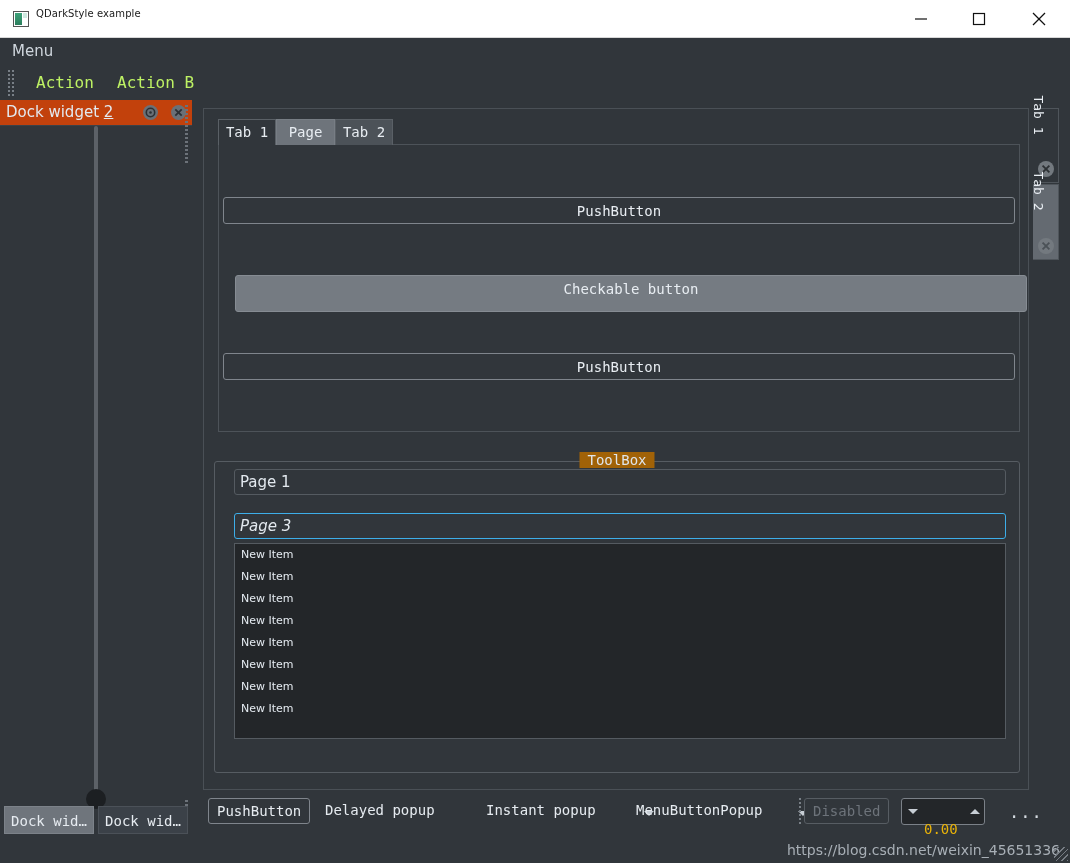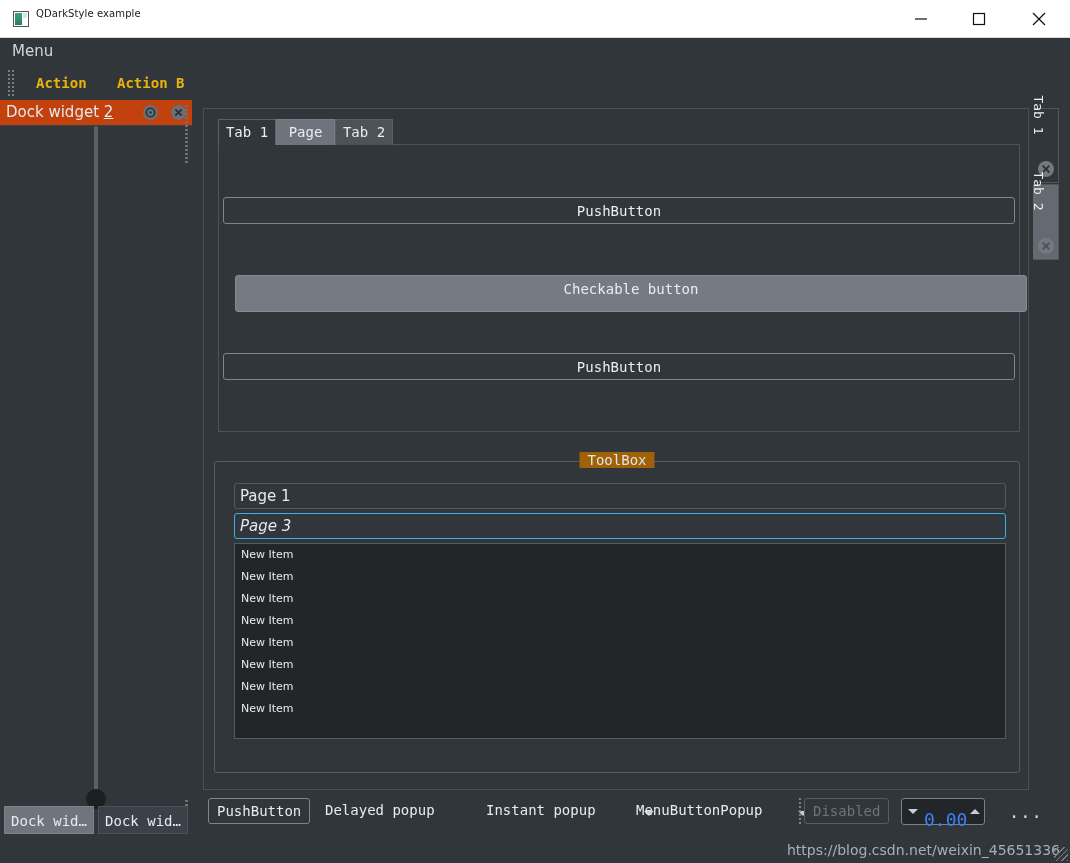--- a/index.html
+++ b/index.html
@@ -62,23 +62,23 @@
     position: absolute; width: 8px;
     background-image: repeating-linear-gradient(180deg,
       #787f86 0px, #787f86 2px, transparent 2px, transparent 4px);
     background-size: 2px 4px;
     background-repeat: repeat-y;
   }
   .tb-handle.h1 { left: 8px; top: 4px; height: 26px; width: 2px; }
   .tb-handle.h2 { left: 12px; top: 4px; height: 26px; width: 2px; }
   .tb-action {
     position: absolute; top: 6px; height: 22px;
-    color: #eab308; font-size: 14px;
-    font-family: "DejaVu Sans Mono", monospace;
-    padding: 1px 6px; line-height: 20px; font-weight: bold;
+    color: #bef264; font-size: 16px;
+    font-family: "DejaVu Sans Mono", monospace;
+    padding: 1px 6px; line-height: 20px;
   }
 
   
   #left-dock {
     position: absolute; left: 0; top: 100px; width: 192px; height: 700px;
     background: #31363b;
   }
   #dock-title {
     position: absolute; left: 0; top: 0; width: 192px; height: 26px;
     background: #c2410c;
@@ -281,23 +281,23 @@
     border-left: 5px solid transparent;
     border-right: 5px solid transparent;
     border-top: 5px solid #c7ced5;
   }
   #spinbox {
     position: absolute; top: 6px; height: 27px;
     border: 1px solid #7b8188; border-radius: 3px;
     background: #232629;
   }
   #spin-value {
-    position: absolute; left: 22px; top: 10px;
-    color: #3b82f6; font-family: "DejaVu Sans Mono", monospace;
-    font-size: 18px; line-height: 21px;
+    position: absolute; left: 22px; top: 20px;
+    color: #eab308; font-family: "DejaVu Sans Mono", monospace;
+    font-size: 14px; line-height: 21px;
   }
   #ext-dots {
     position: absolute; top: 10px;
     color: #d4dae0; font-size: 17px;
     font-family: "DejaVu Sans Mono", monospace;
     letter-spacing: 1px;
   }
 
   
   #watermark {
@@ -389,21 +389,21 @@
 
   <div id="tabpane">
     <div class="pbtn" style="left:4px;top:52px;width:792px;height:27px;">PushButton</div>
     <div class="pbtn checked" style="left:4px;top:130px;width:792px;height:37px;margin-left:12px;">Checkable button</div>
     <div class="pbtn" style="left:4px;top:208px;width:792px;height:27px;">PushButton</div>
   </div>
 
   <div id="groupbox">
     <div id="groupbox-title">ToolBox</div>
 
-    <div class="tbox-header" style="top:21px;">Page 1</div>
+    <div class="tbox-header" style="top:7px;">Page 1</div>
     <div class="tbox-header active" style="top:51px;">Page 3</div>
 
     <div id="tbox-list">
       <div class="list-item">New Item</div>
       <div class="list-item">New Item</div>
       <div class="list-item">New Item</div>
       <div class="list-item">New Item</div>
       <div class="list-item">New Item</div>
       <div class="list-item">New Item</div>
       <div class="list-item">New Item</div>

